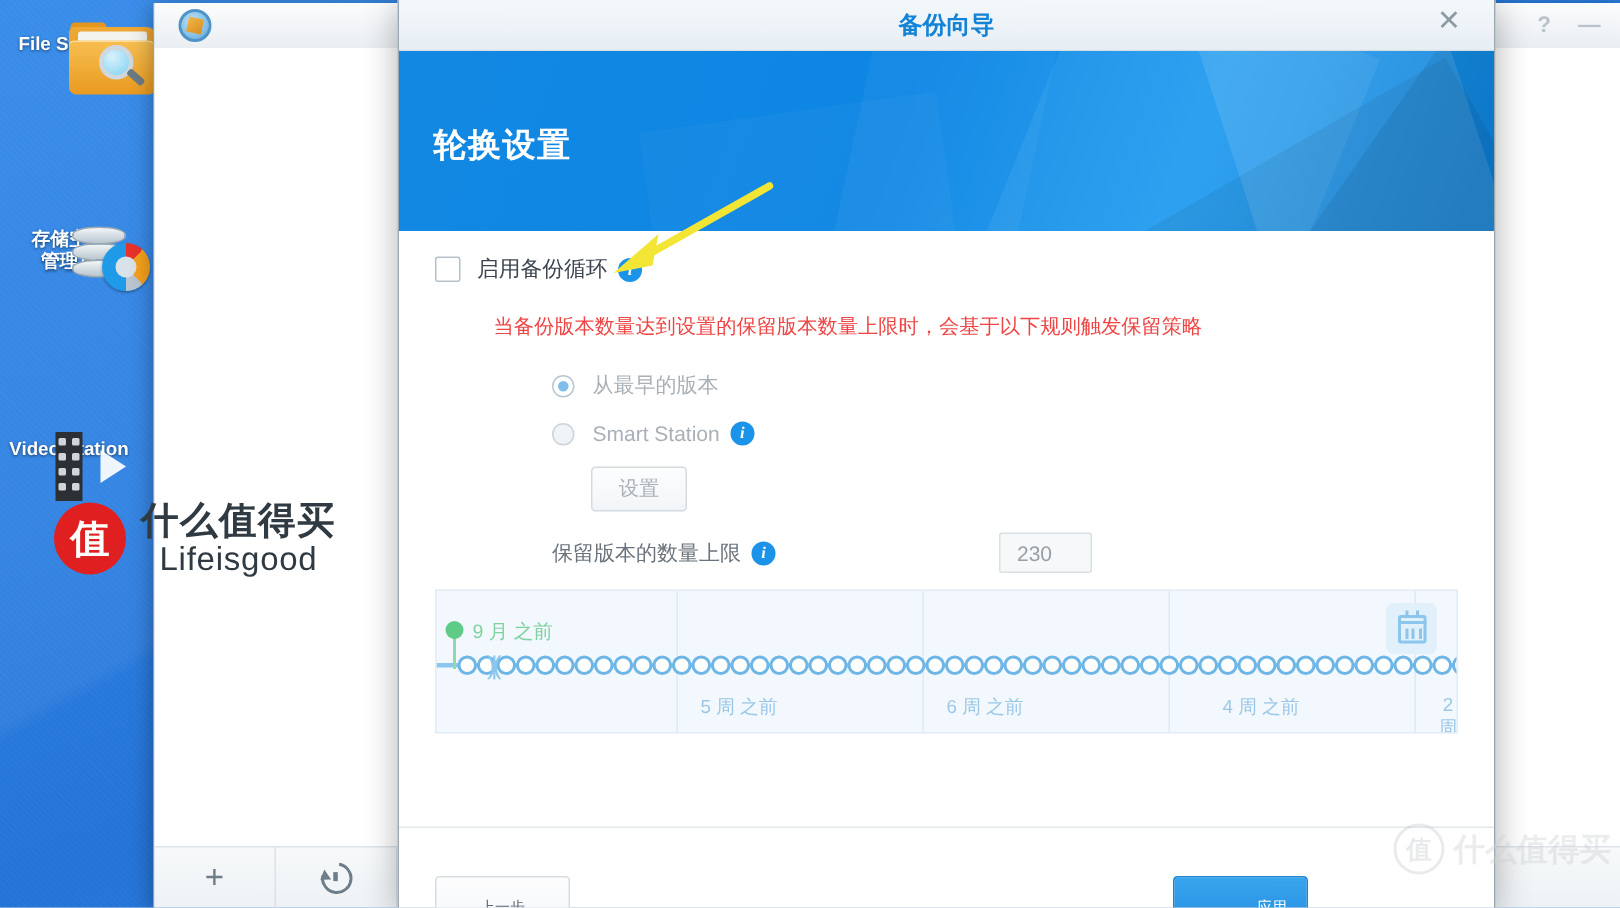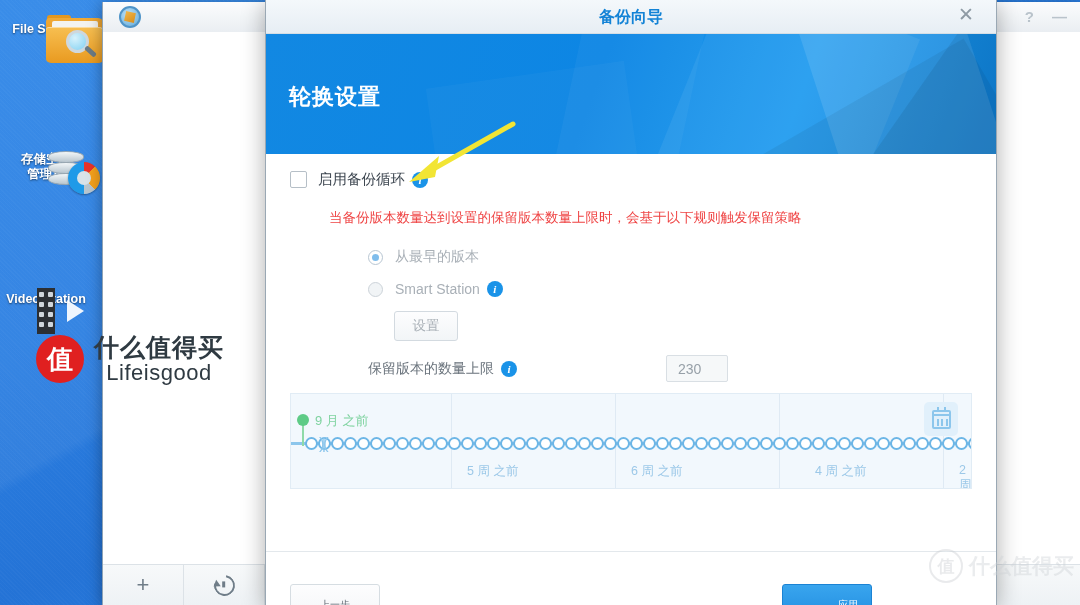--- a/index.html
+++ b/index.html
@@ -136,21 +136,21 @@
   .opt .otxt{margin-left:12px;font-size:14px;color:#a9b0b7;}
   .btn-set{margin:6px 0 0 26px;width:62px;height:28px;border:1px solid #d3dae0;border-radius:3px;
     background:linear-gradient(180deg,#fdfdfe,#f2f5f7);color:#a9b0b7;font-size:13.5px;
     display:flex;align-items:center;justify-content:center;}
   .limit{display:flex;align-items:center;margin:14px 0 0 78px;}
   .limit .ltxt{font-size:14px;color:#6a737c;}
   .limit .box{margin-left:149px;width:62px;height:27px;border:1px solid #d9dfe4;background:#f6f8f9;
     border-radius:2px;color:#97a0a8;font-size:14px;display:flex;align-items:center;padding-left:11px;box-sizing:border-box;}
   .prevlabel{font-size:13.5px;color:#6a737c;margin:22px 0 0 2px;}
 
-  .timeline{margin-top:11px;height:94px;background:#f2f8fd;border:1px solid #e1ecf5;position:relative;overflow:hidden;}
+  .timeline{margin-top:11px;height:94px;background:#f2f8fd;border:1px solid #e1ecf5;position:relative;overflow:hidden;text-align:center;}
   .tl-col{position:absolute;top:0;bottom:0;width:1px;background:#dfeaf4;}
   .tl-line{position:absolute;left:0;right:0;top:48px;height:3px;background:#8cc6ec;}
   .tl-dots{position:absolute;left:14px;right:10px;top:41px;height:17px;display:flex;align-items:center;
     justify-content:space-between;}
   .tl-dots b{display:block;width:13px;height:13px;border-radius:50%;background:#fff;border:2.5px solid #6db6e6;
     box-sizing:border-box;flex:0 0 auto;}
   .tl-pin{position:absolute;left:6px;top:20px;}
   .tl-pin .stem{position:absolute;left:5px;top:8px;width:2px;height:24px;background:#8fdaa8;}
   .tl-pin .head{position:absolute;left:0;top:0;width:12px;height:12px;border-radius:50%;background:#5ecb86;}
   .tl-pin-lab{position:absolute;left:24px;top:18px;font-size:13px;color:#7fd3a0;}

